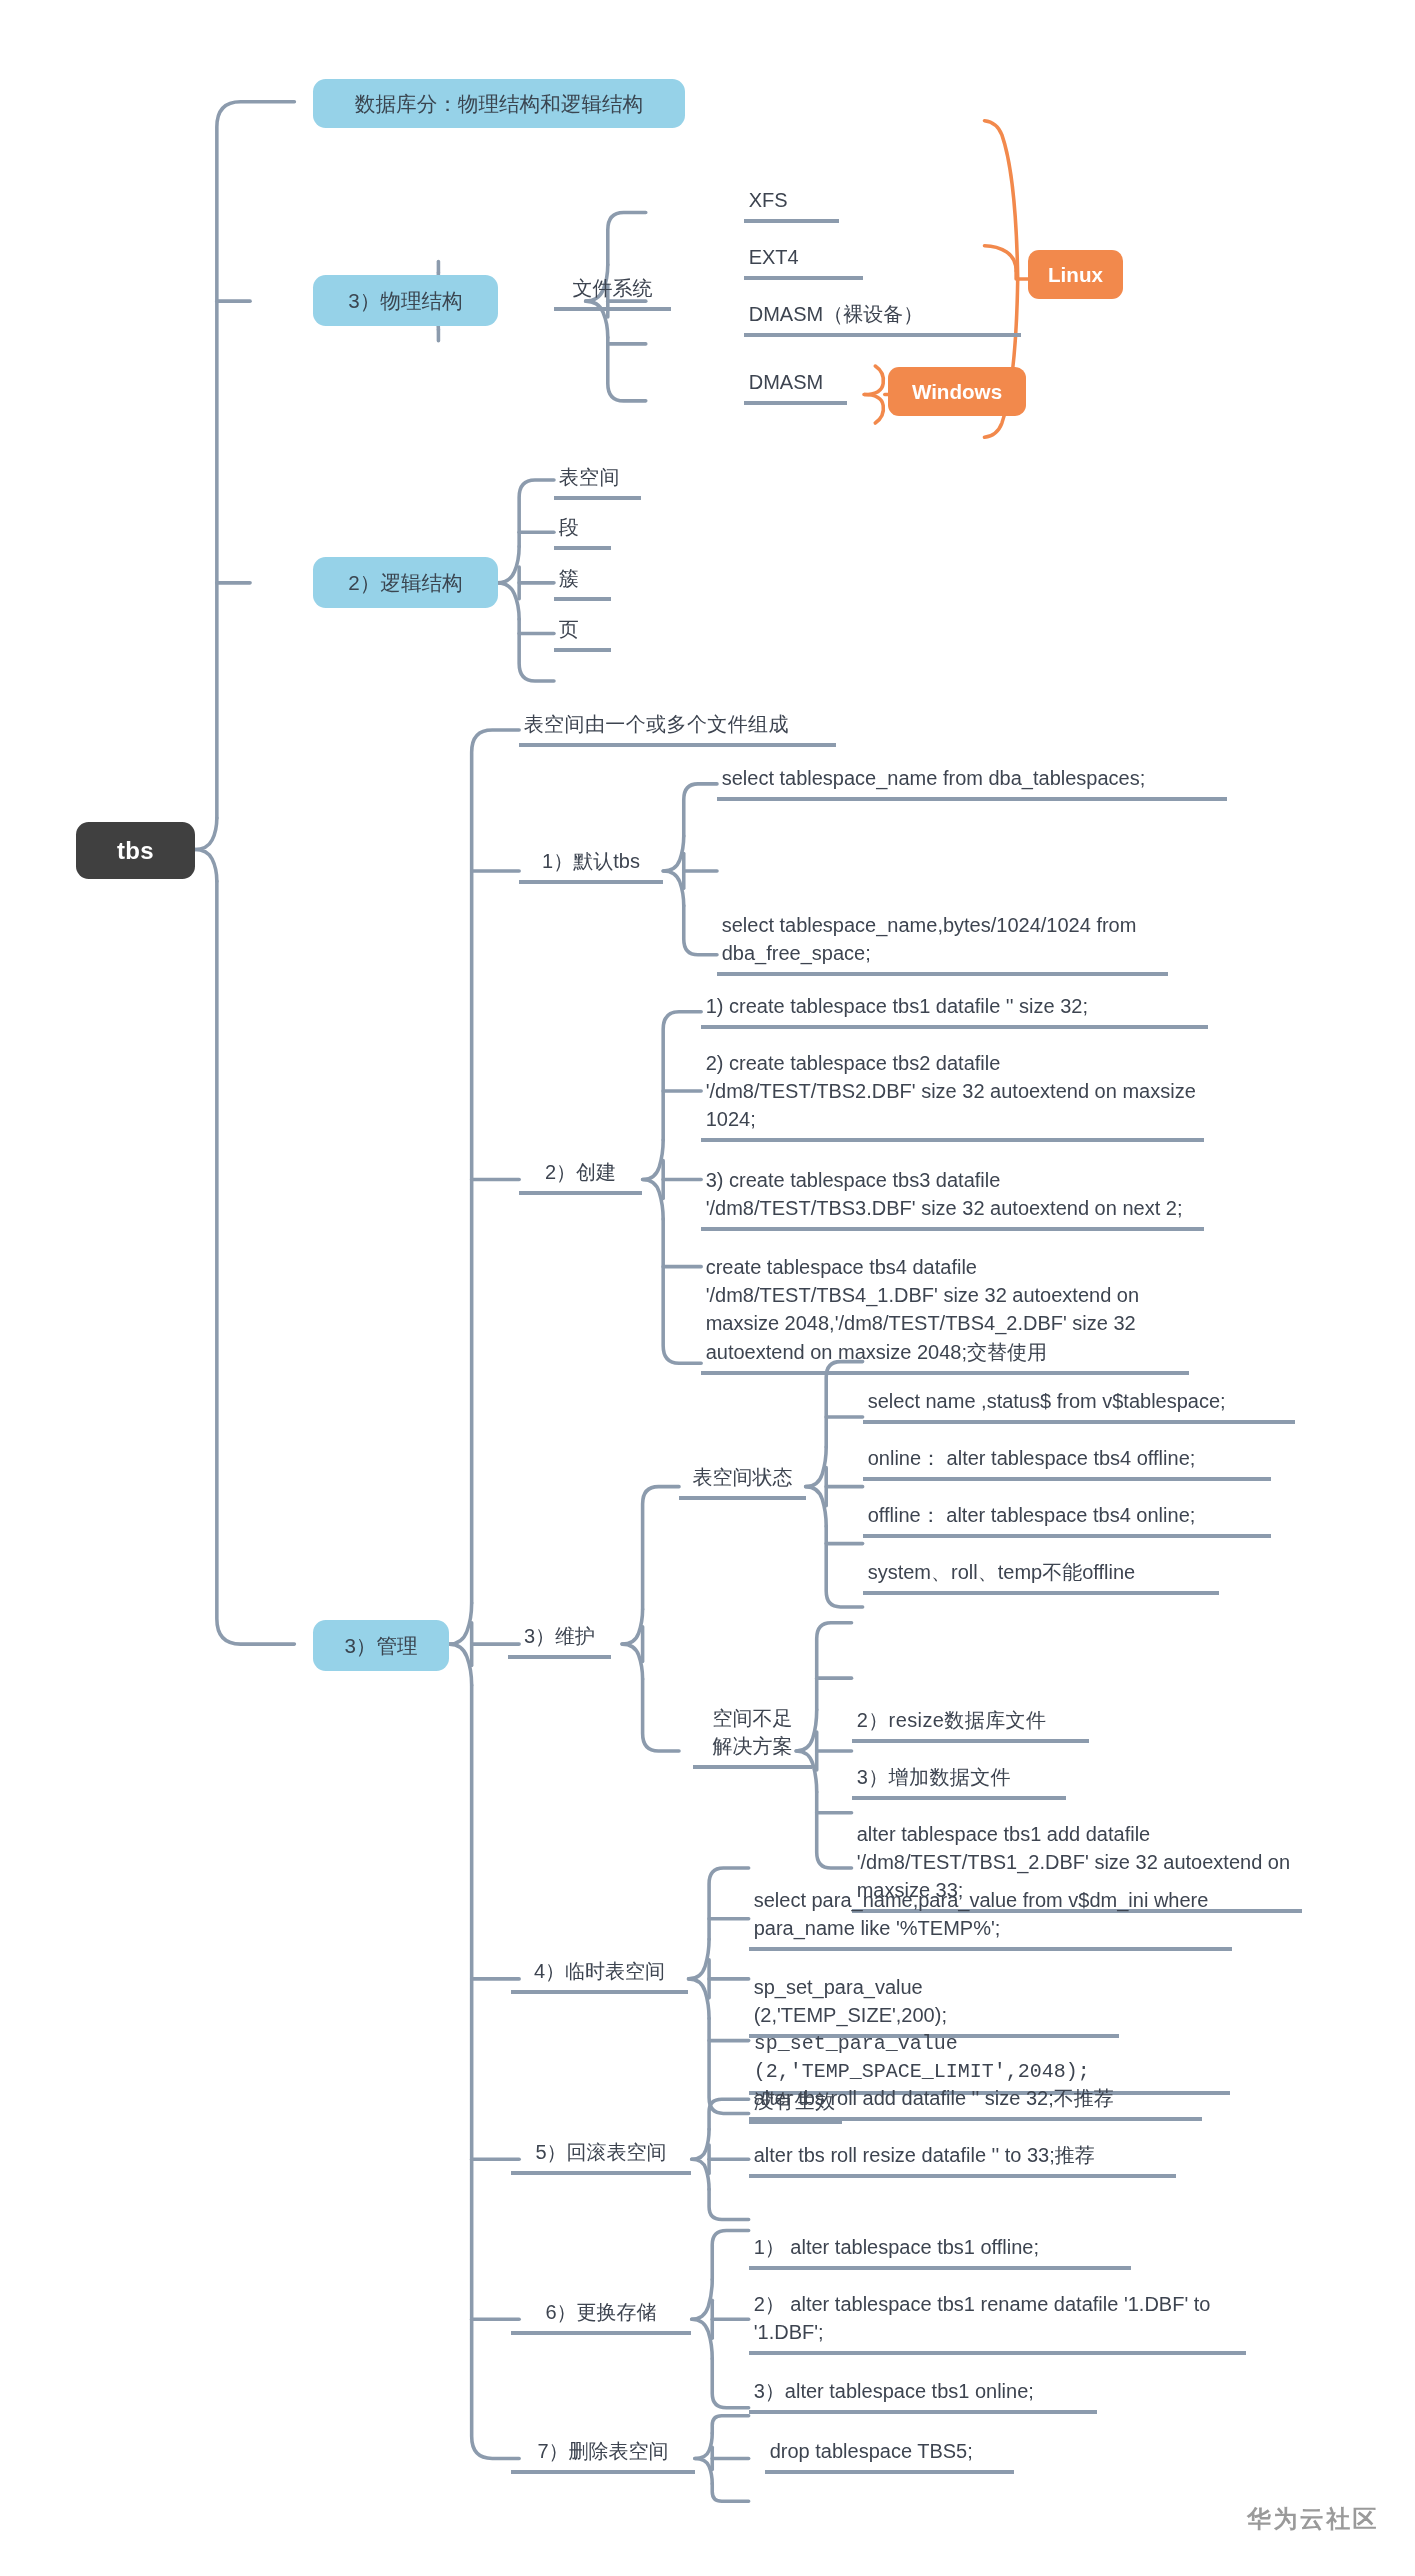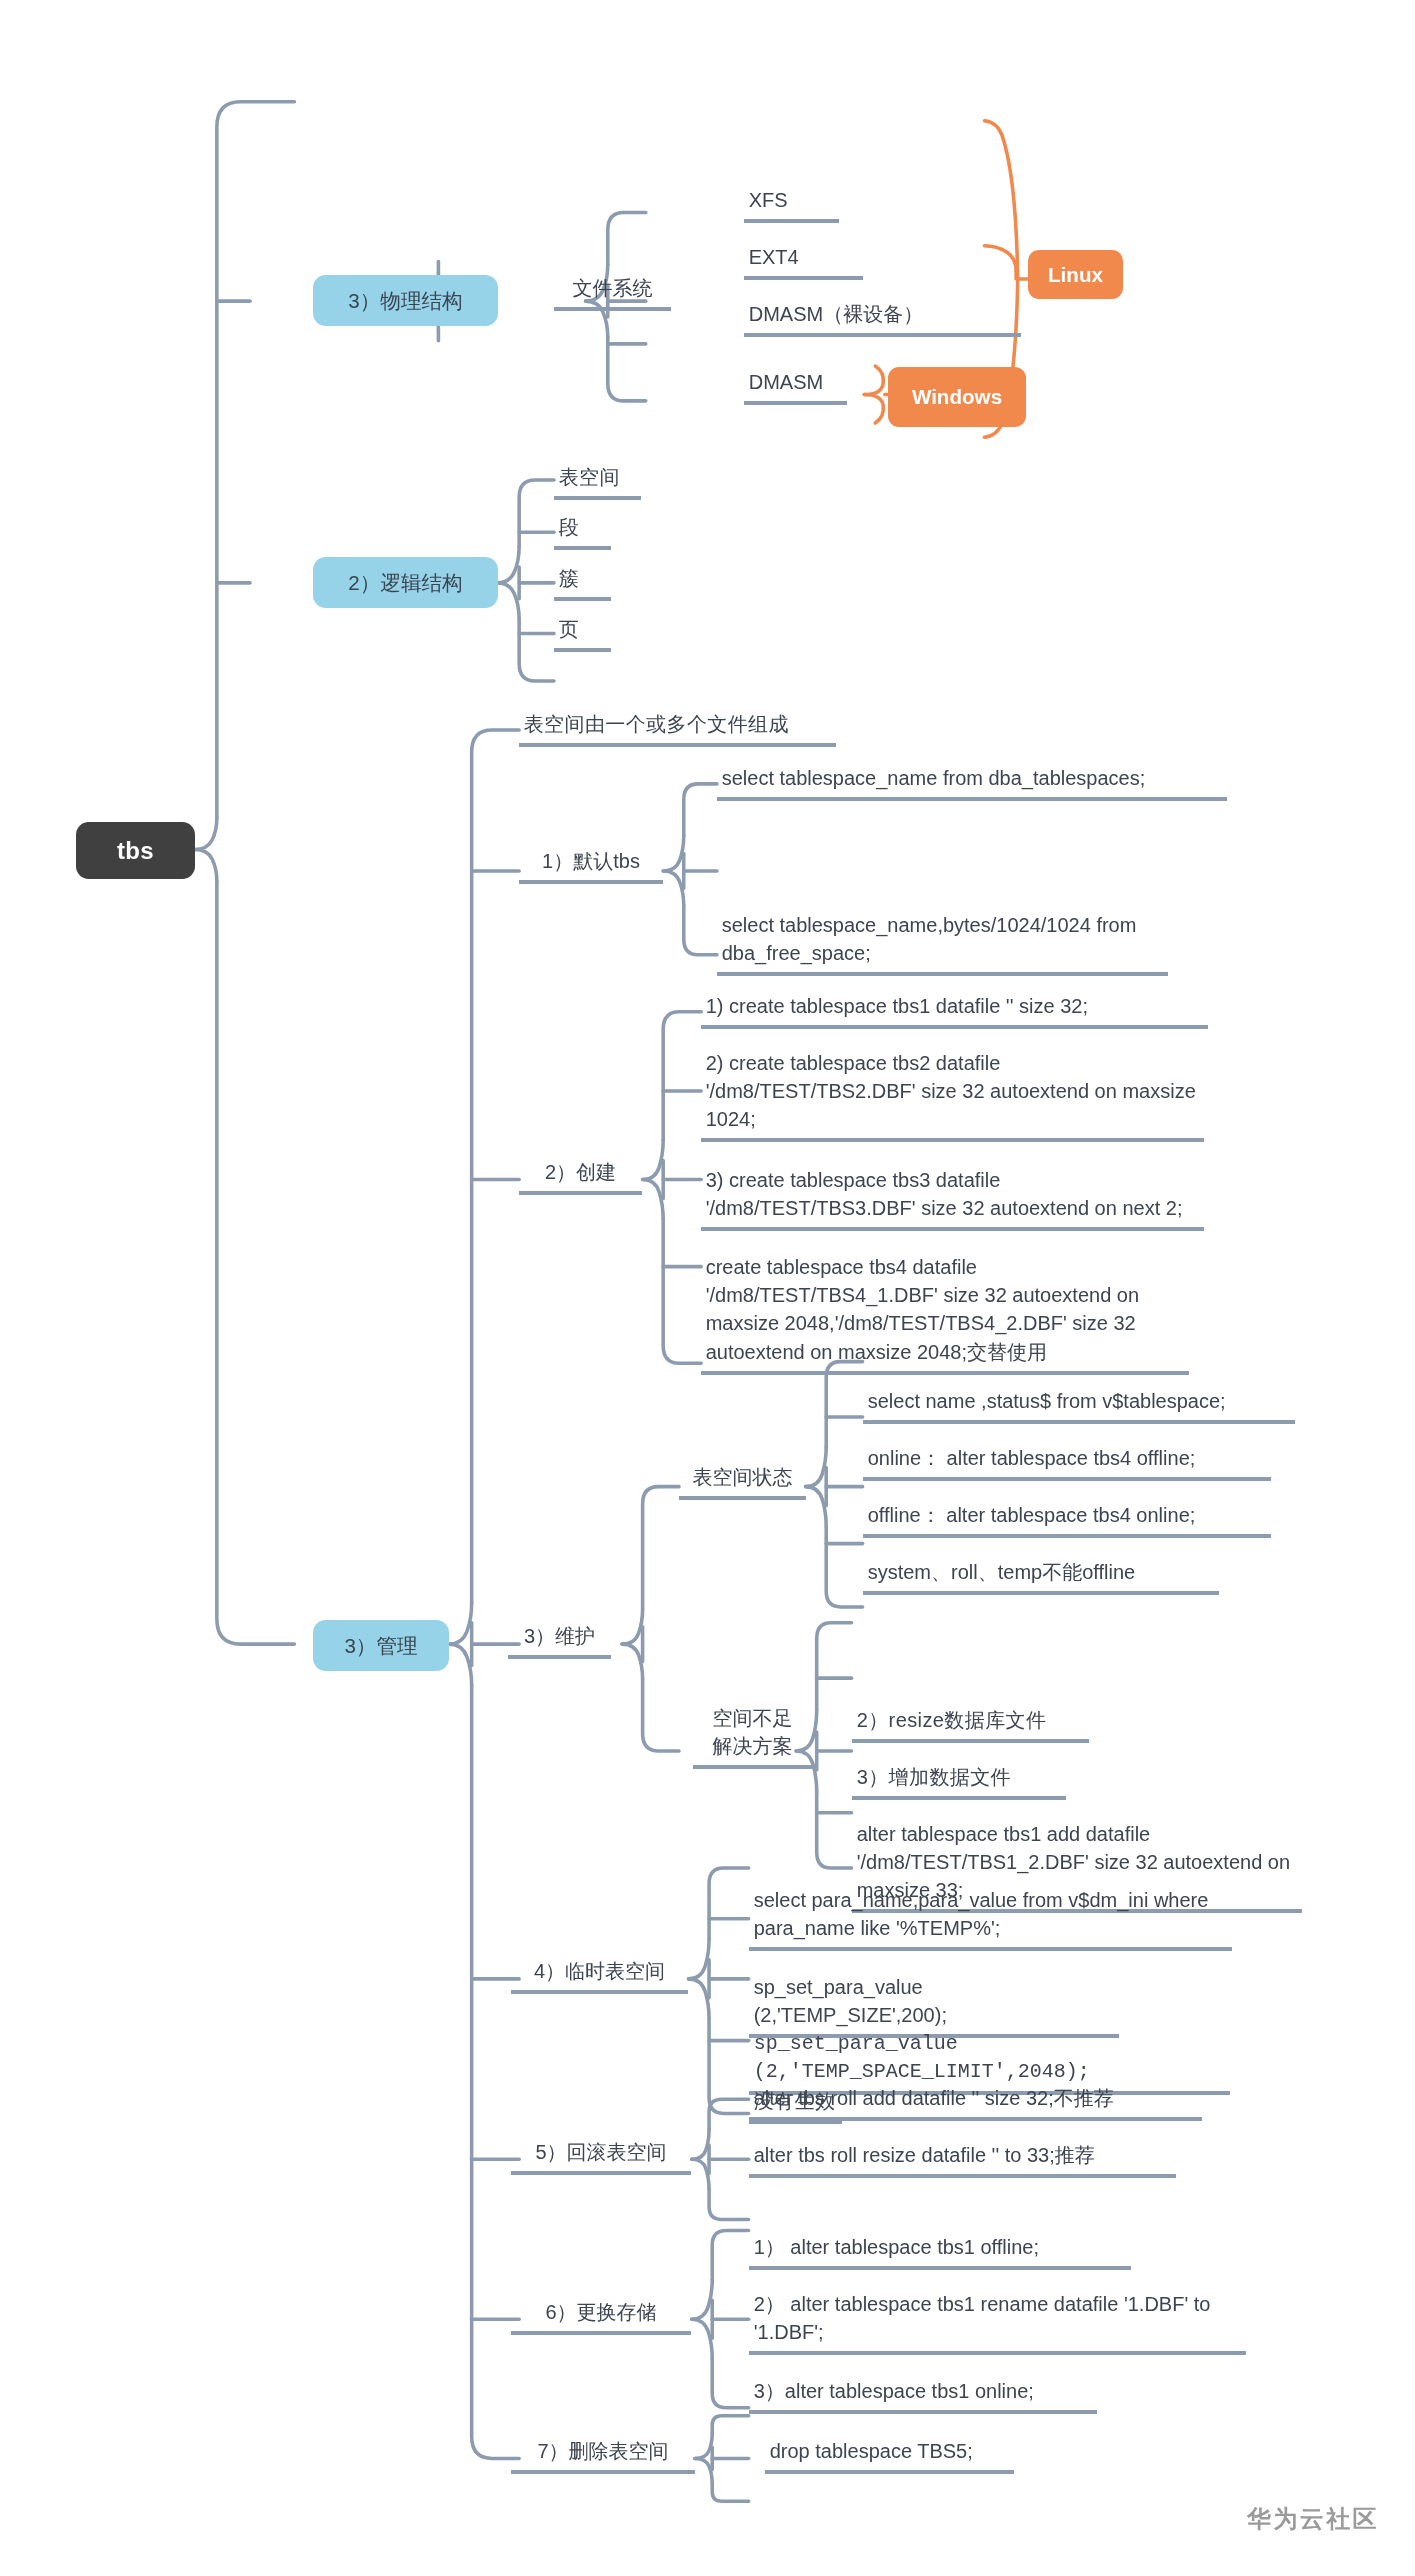--- a/index.html
+++ b/index.html
@@ -203,20 +203,23 @@
       <path d="M900,3138 L900,3148 q0,12 12,12 L946,3160"></path>
       <path d="M900,3092 L900,3120"></path>
       <path d="M900,3106 L946,3106"></path>
     </g>
   </svg>
 
   <div class="node pill root" style="left:76px;top:822px;width:119px;height:57px;">
     <span>tbs</span>
   </div>
 
+  <div class="node pill blue" style="left:313px;top:79px;width:372px;height:49px;">
+    <span>数据库分：物理结构和逻辑结构</span>
+  </div>
 
   <div class="node pill blue" style="left:313px;top:275px;width:185px;height:51px;">
     <span>3）物理结构</span>
   </div>
 
   <div class="node" style="left:554px;top:272px;width:117px;">
     <span class="plainlabel cn">文件系统</span>
   </div>
 
   <div class="node" style="left:744px;top:184px;width:95px;">
@@ -228,21 +231,21 @@
   <div class="node" style="left:744px;top:298px;width:277px;">
     <span class="uline">DMASM（裸设备）</span>
   </div>
   <div class="node" style="left:744px;top:366px;width:103px;">
     <span class="uline">DMASM</span>
   </div>
 
   <div class="node pill orange" style="left:1028px;top:250px;width:95px;height:49px;">
     <span>Linux</span>
   </div>
-  <div class="node pill orange" style="left:888px;top:367px;width:138px;height:60px;">
+  <div class="node pill orange" style="left:888px;top:367px;width:138px;height:49px;">
     <span>Windows</span>
   </div>
 
   <div class="node pill blue" style="left:313px;top:557px;width:185px;height:51px;">
     <span>2）逻辑结构</span>
   </div>
 
   <div class="node" style="left:554px;top:461px;width:87px;">
     <span class="uline cn">表空间</span>
   </div>

